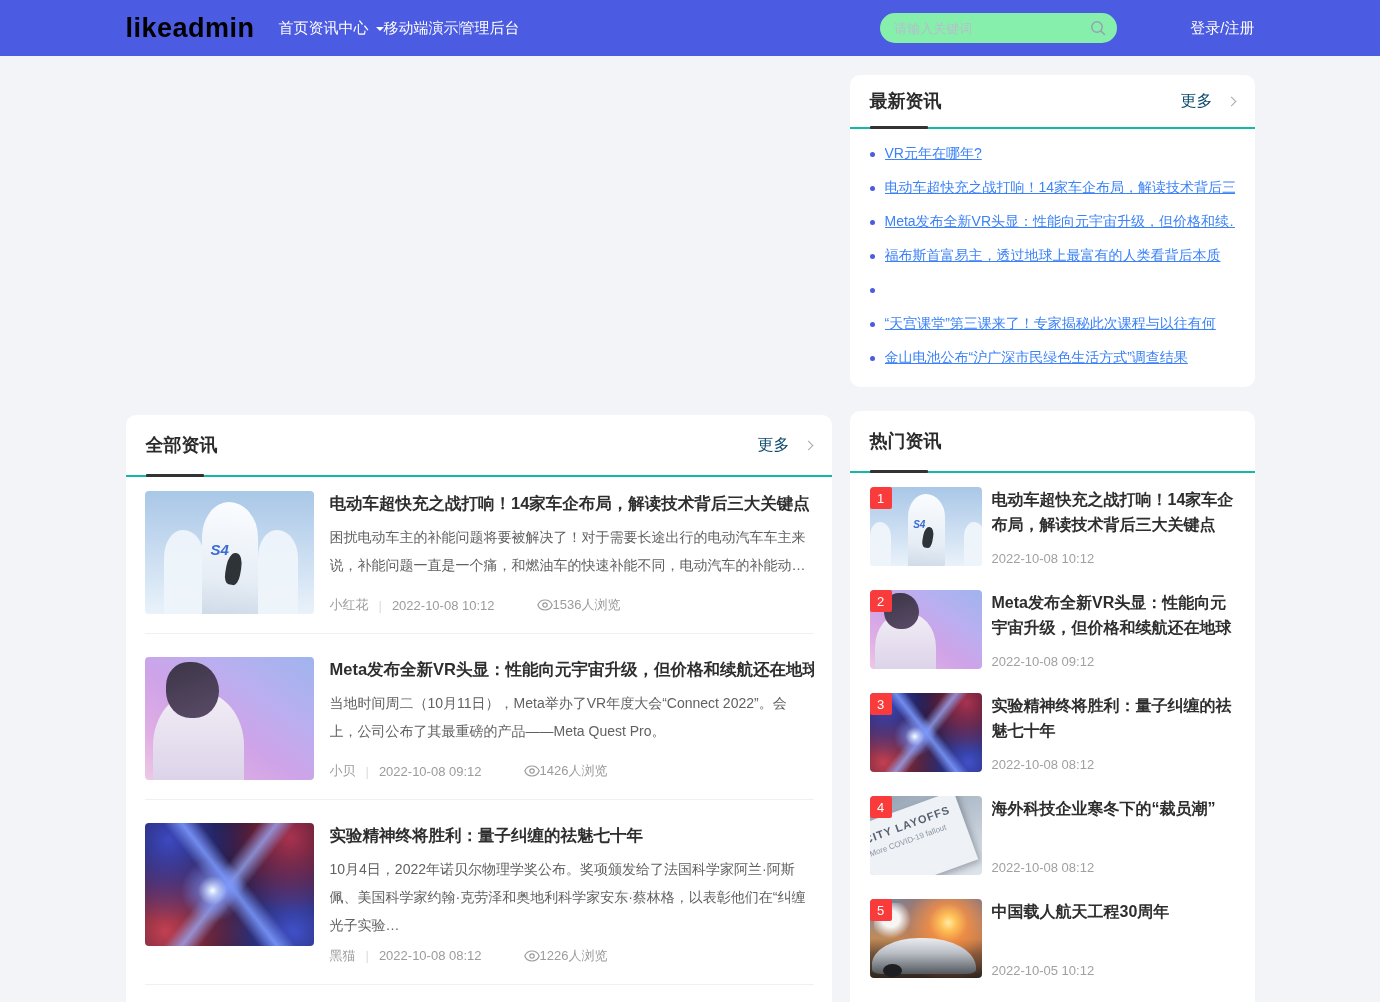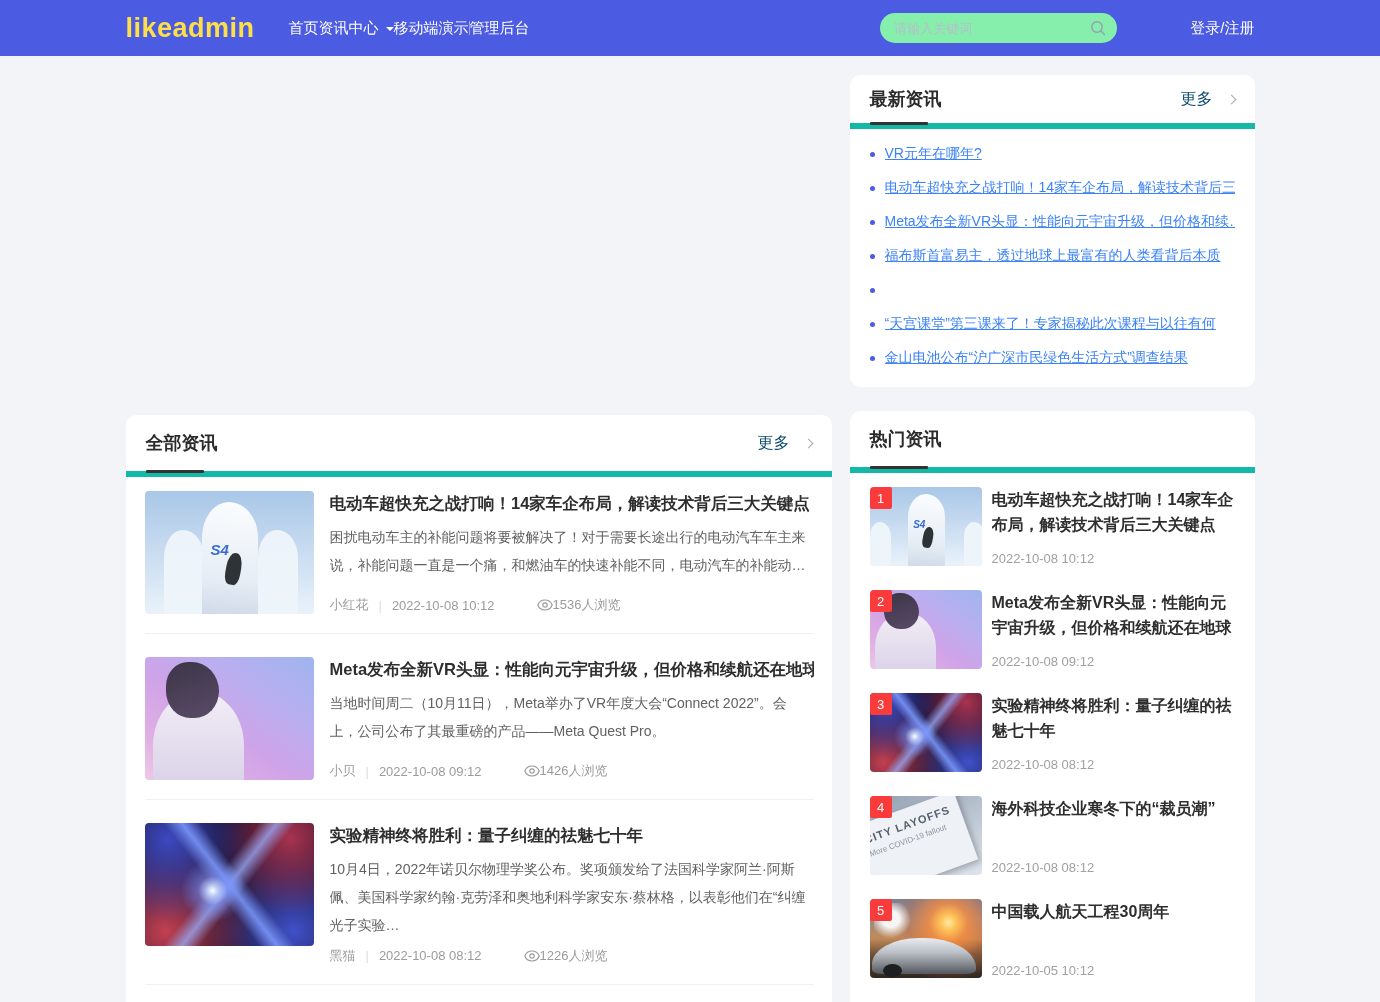--- a/index.html
+++ b/index.html
@@ -8,38 +8,38 @@
     width:1380px; height:1002px; overflow:hidden;
     background:#f3f4f7;
     font-family:"Liberation Sans","DejaVu Sans",sans-serif;
     color:#333;
   }
   a { text-decoration:none; color:inherit; cursor:pointer; }
 
   
   .topbar { height:56px; background:#4b5be2; }
   .topbar-inner { width:1129px; height:100%; margin:0 auto; display:flex; align-items:center; }
-  .logo { color:#fde047; font-size:27px; font-weight:bold; letter-spacing:.5px; margin-right:34px; cursor:pointer; }
+  .logo { color:#000000; font-size:27px; font-weight:bold; letter-spacing:.5px; margin-right:24px; cursor:pointer; }
   .nav { display:flex; align-items:center; }
   .nav-item { color:#fff; font-size:15px; display:flex; align-items:center; gap:7px; }
   .caret { width:0; height:0; border:4.5px solid transparent; border-top-color:#fff; margin-top:5px; }
   .nav-divider { width:1px; height:14px; background:rgba(255,255,255,.45); }
   .searchbox { margin-left:auto; position:relative; width:237px; height:30px; }
   .searchbox input { width:100%; height:100%; border:none; outline:none; border-radius:15px; background:#86efac; padding:0 36px 0 14px; font-size:13px; color:#333; font-family:inherit; }
   .searchbox input::placeholder { color:#b8bdcc; }
   .search-ic { position:absolute; right:10px; top:6px; cursor:pointer; }
   .auth { color:#fff; font-size:15px; margin-left:73px; }
 
   
   .main { width:1129px; margin:0 auto; display:flex; gap:18px; align-items:flex-start; }
   .col-left { width:706px; }
   .col-right { width:405px; }
   .panel { background:#fff; border-radius:10px; }
 
-  .panel-head { position:relative; display:flex; align-items:center; justify-content:space-between; padding:0 20px; border-bottom:6px solid #14b8a6; }
+  .panel-head { position:relative; display:flex; align-items:center; justify-content:space-between; padding:0 20px; border-bottom:2px solid #14b8a6; }
   .panel-head::after { content:""; position:absolute; left:20px; bottom:-2px; width:58px; height:3px; background:#333; border-radius:1px; }
   .panel-title { margin:0; font-size:18px; font-weight:bold; color:#2b2b2b; }
   .more { display:flex; align-items:center; gap:15px; color:#0c4a6e; font-size:16px; }
   .chev { width:7px; height:7px; border-top:1px solid #a8a8a8; border-right:1px solid #a8a8a8; transform:rotate(45deg); }
 
   
   .latest-panel { margin-top:19px; margin-bottom:24px; padding-bottom:12px; }
   .latest-panel .panel-head { height:54px; }
   .latest-list { list-style:none; margin:8px 0 0; padding:0 20px; }
   .latest-item { display:flex; align-items:center; height:34px; font-size:14px; color:#3b82f6; white-space:nowrap; overflow:hidden;text-decoration:underline; }

